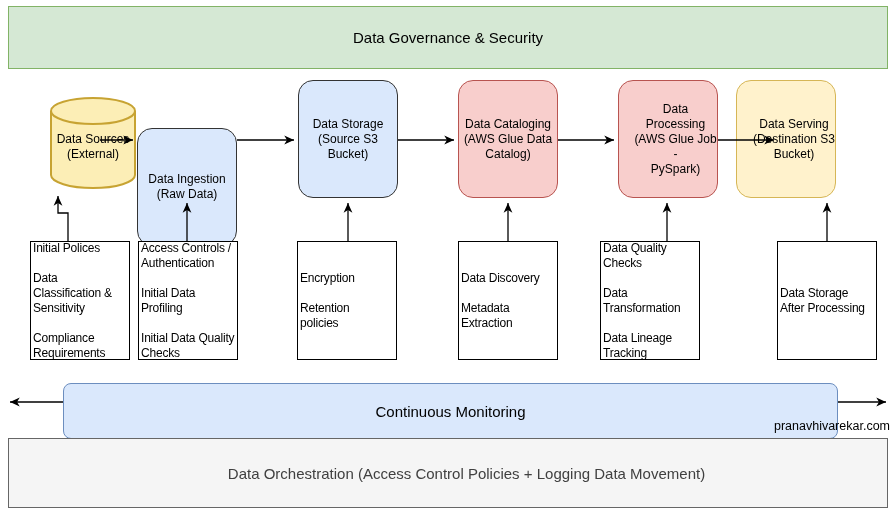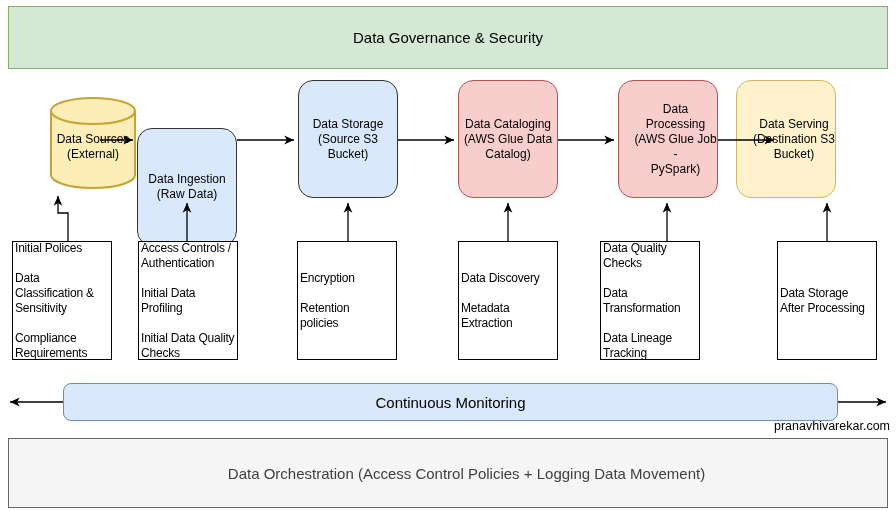--- a/index.html
+++ b/index.html
@@ -91,21 +91,21 @@
     letter-spacing: -0.2px;
   }
   .note > span { display: block; padding: 0 2px; width: 100%; }
 
   
   .monitoring {
     position: absolute;
     left: 63px;
     top: 383px;
     width: 775px;
-    height: 38px;
+    height: 56px;
     background: #dae8fc;
     border: 1px solid #6c8ebf;
     border-radius: 8px;
     display: flex;
     align-items: center;
     justify-content: center;
     font-size: 15px;
   }
 
   .watermark {
@@ -159,21 +159,21 @@
     <span class="preline">Data Processing
 (AWS Glue Job -
 PySpark)</span>
   </div>
   <div class="stage" style="left: 736px; background: rgb(255, 242, 204); border-color: rgb(214, 182, 86); justify-content: flex-end;">
     <span class="preline">Data Serving
 (Destination S3
 Bucket)</span>
   </div>
 
-  <div class="note" style="left:12px">
+  <div class="note" style="left:30px">
     <span class="preline">Initial Polices
 
 Data
 Classification &amp;
 Sensitivity
 
 Compliance
 Requirements</span>
   </div>
   <div class="note" style="left:138px">

